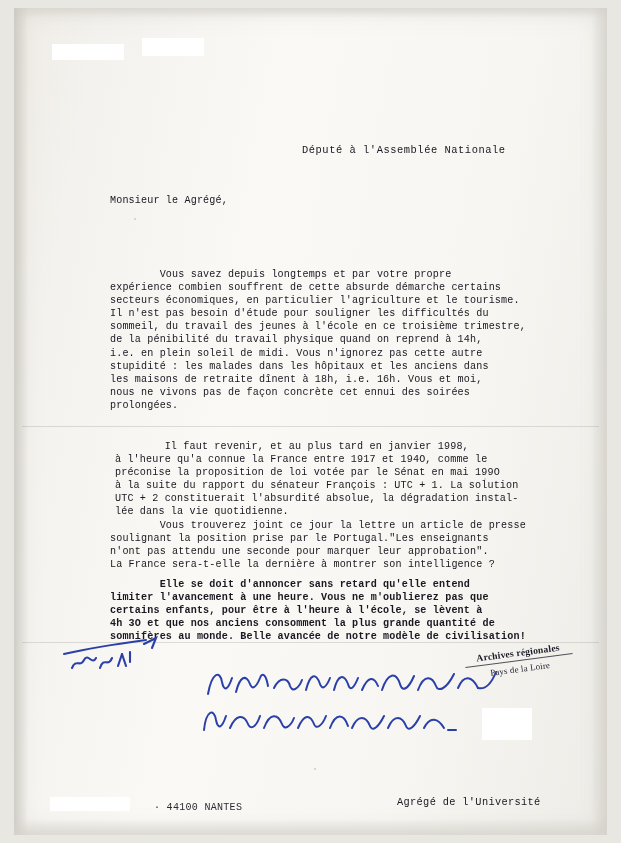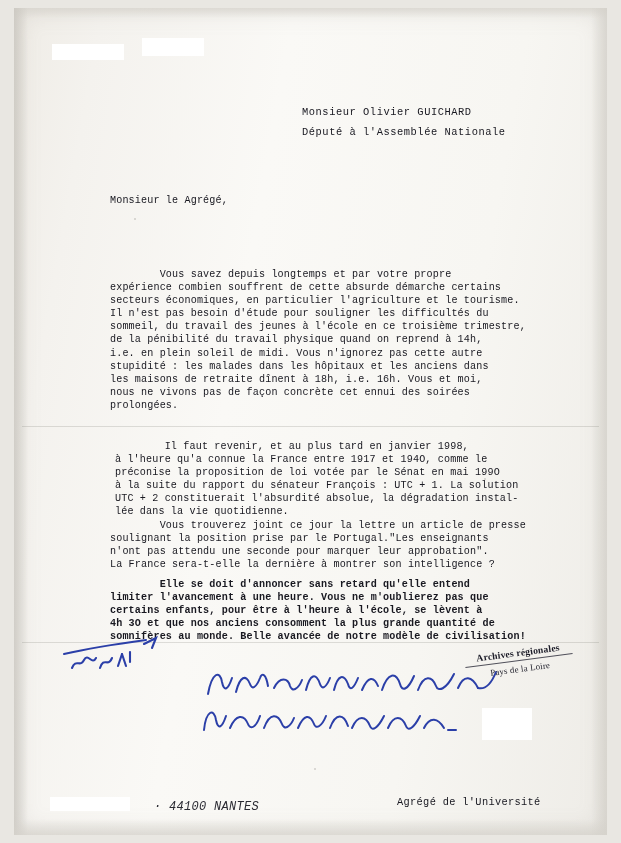--- a/index.html
+++ b/index.html
@@ -78,24 +78,23 @@
     line-height: 13.1px;
     letter-spacing: 0.15px;
     color: #181820;
   }
   .addressee {
     font-size: 10.4px;
     letter-spacing: .55px;
   }
   .para { }
   .footer-note {
-    font-size: 12px;
+    font-size: 10px;
     letter-spacing: .3px;
     color: #2b2b33;
-    font-style: italic;
   }
   .signoff {
     font-size: 10.3px;
     letter-spacing: .35px;
   }
 
   
   .ink {
     position: absolute;
     pointer-events: none;
@@ -161,22 +160,21 @@
     <div class="speck" style="left:470px; top:470px; width:2px; height:2px;"></div>
     <div class="speck" style="left:300px; top:760px; width:2px; height:2px;"></div>
 
     <div class="redaction" style="left:38px; top:36px; width:72px; height:16px;"></div>
     <div class="redaction" style="left:128px; top:30px; width:62px; height:18px;"></div>
     <div class="redaction" style="left:36px; top:789px; width:80px; height:14px;"></div>
     <div class="redaction" style="left:468px; top:700px; width:50px; height:32px;"></div>
 
     <div class="letter-body">
 
-      <div class="tw addressee" style="left:288px; top:98px;">Monsieur Olivier GUICHARD</div>
-      <div class="tw addressee" style="left:288px; top:118px;">Député à l'Assemblée Nationale</div>
+      <div class="tw addressee" style="left:288px; top:136px;">Député à l'Assemblée Nationale</div>
 
       <div class="tw" style="left:96px; top:186px;">Monsieur le Agrégé,</div>
 
 
       <div class="tw para" style="left:96px; top:260px;">        Vous savez depuis longtemps et par votre propre
 expérience combien souffrent de cette absurde démarche certains
 secteurs économiques, en particulier l'agriculture et le tourisme.
 Il n'est pas besoin d'étude pour souligner les difficultés du
 sommeil, du travail des jeunes à l'école en ce troisième trimestre,
 de la pénibilité du travail physique quand on reprend à 14h,

